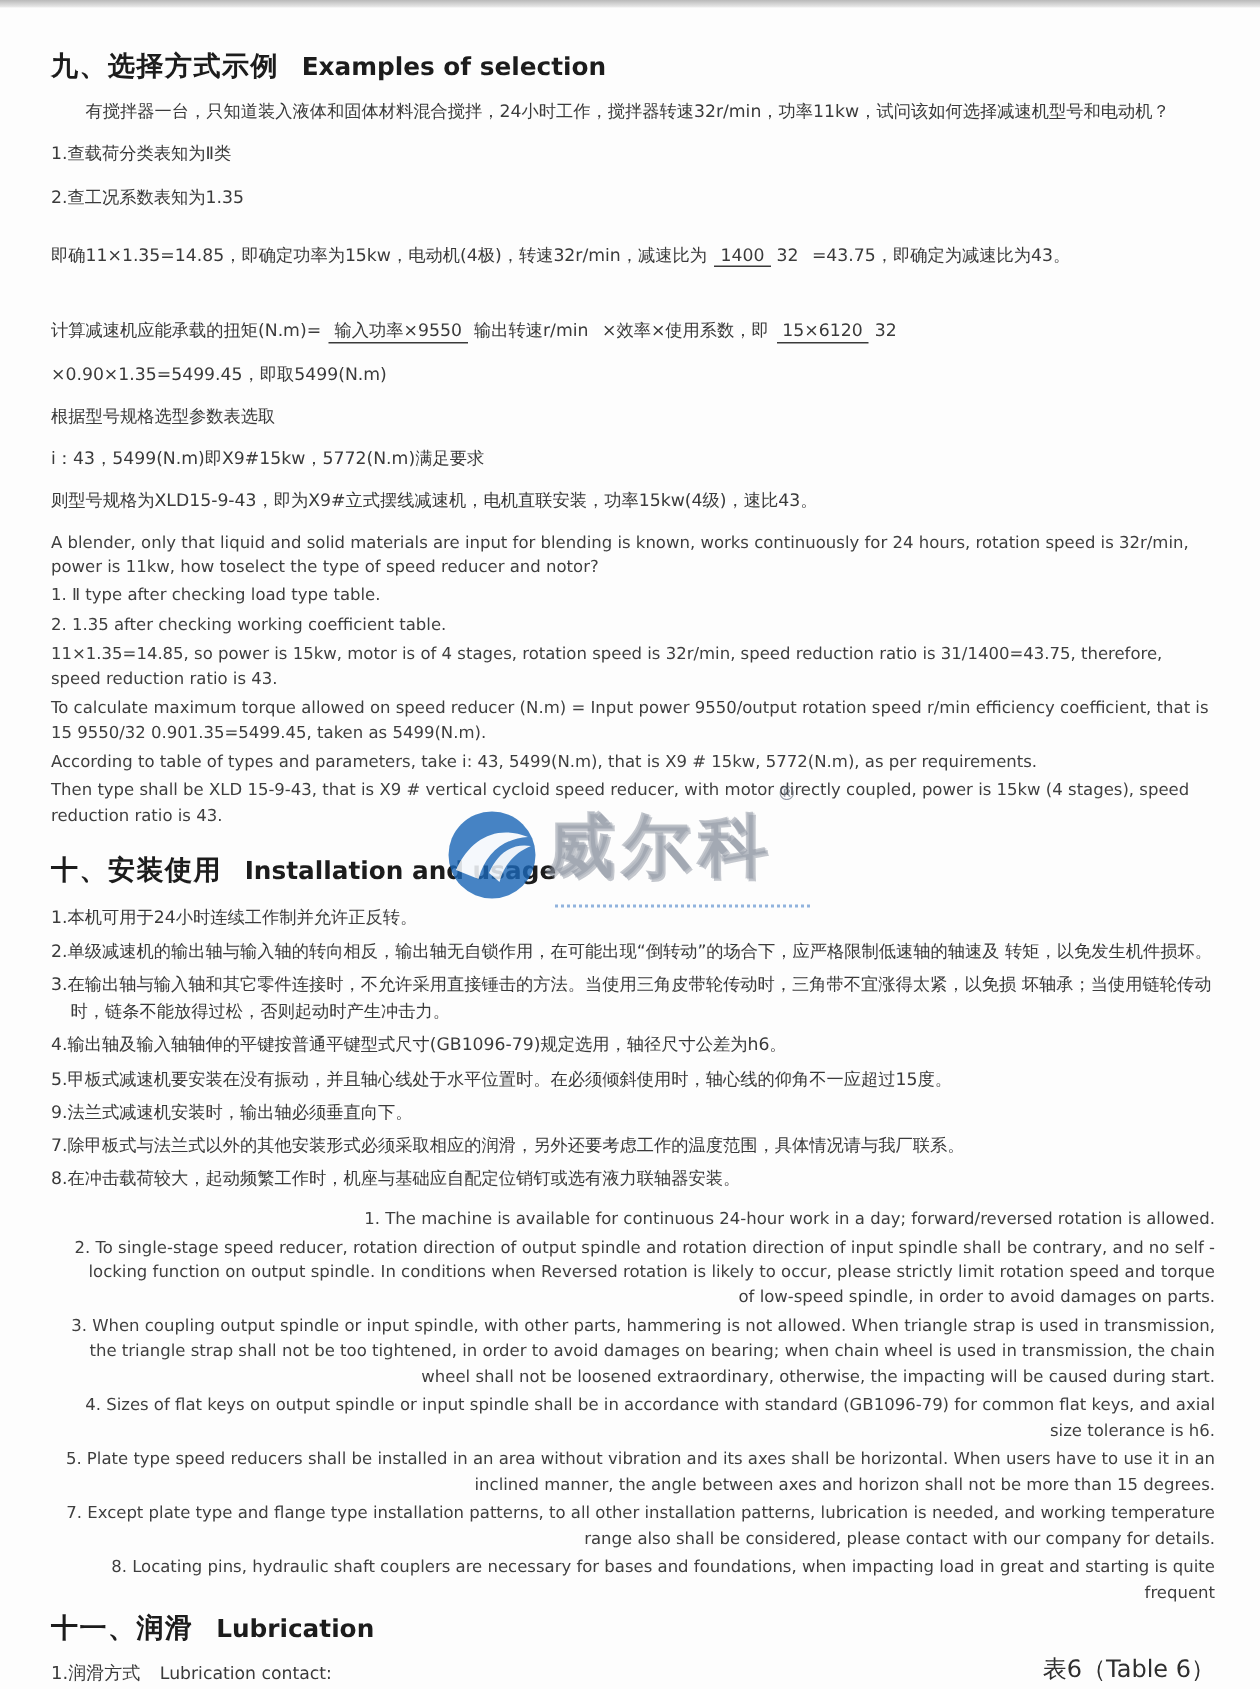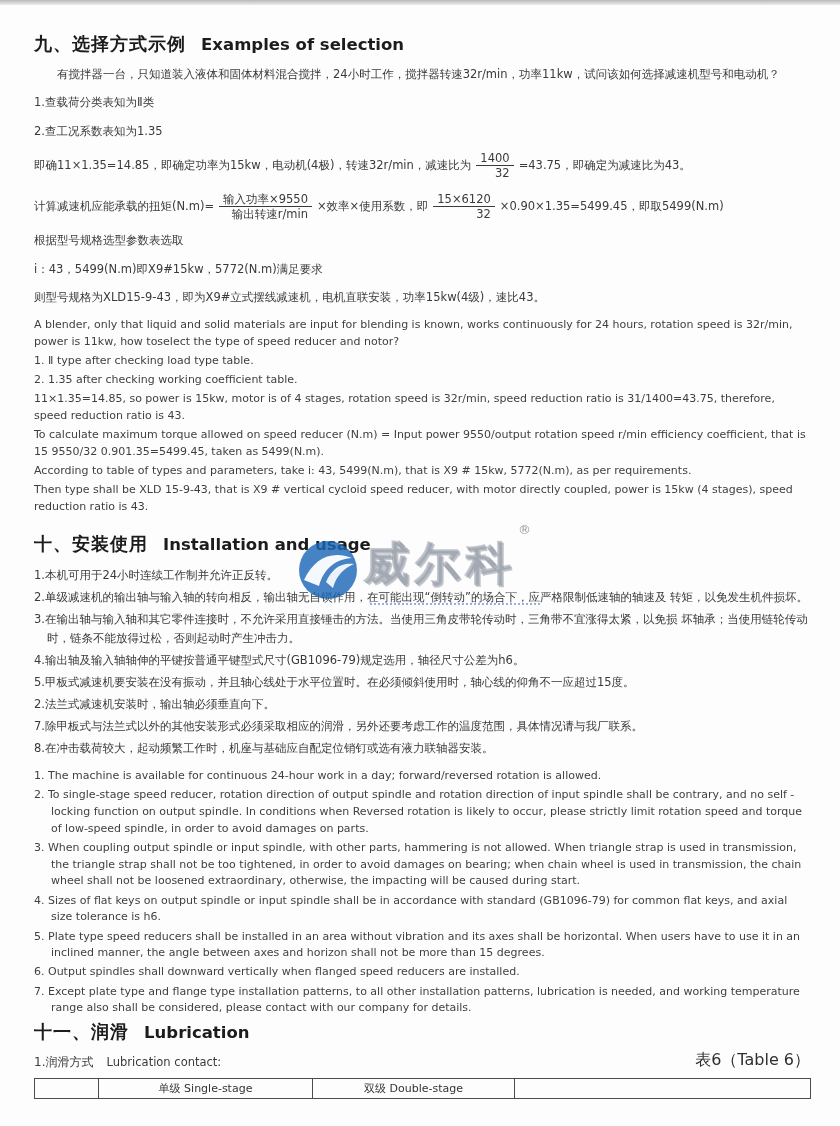--- a/index.html
+++ b/index.html
@@ -13,28 +13,28 @@
 
   
   .sec-title { margin:4px 0 10px 0; color:#1c1c1c; }
   .sec-title .zh { font-size:18px; font-weight:bold; letter-spacing:1px; }
   .sec-title .en { font-size:16.5px; font-weight:bold; margin-left:10px; }
 
   
   .zh-line { font-size:11.5px; line-height:1.5; margin-bottom:11px; }
   .indent { text-indent:2em; }
   .frac-line { display:flex; align-items:center; flex-wrap:wrap; }
-  .frac { display:inline-flex; flex-direction:column; text-align:right;
-          vertical-align:middle; margin:0 5px; line-height:1.25; }
+  .frac { display:inline-flex; flex-direction:row; text-align:center;
+          vertical-align:middle; margin:12px 5px; line-height:1.25; }
   .frac .num { border-bottom:1.2px solid #3a3a3a; padding:0 4px; }
   .frac .den { padding:0 4px; }
 
   .en-block { margin-top:8px; }
   .en-p { font-size:11px; line-height:1.52; margin-bottom:2.5px; color:#3f3f3f; }
-  .hang-en { padding-left:17px; text-indent:-17px; }
+  .hang-en { padding-left:17px; text-indent:-17px;text-align:right; }
 
   .zh-list { margin-top:2px; }
   .zh-item { font-size:11.5px; line-height:1.62; margin-bottom:3.5px;
              padding-left:13px; text-indent:-13px; }
 
   
   .lub-head { display:flex; justify-content:space-between; align-items:flex-end;
               margin:2px 0 7px 0; }
   .lub-sub .zh { font-size:12px;text-align:right; }
   .lub-sub .en { font-size:11.5px; margin-left:8px; }
@@ -118,33 +118,33 @@
     <span class="zh">十、安装使用</span>
     <span class="en">Installation and usage</span>
   </div>
 
   <div class="zh-list">
     <p class="zh-item">1.本机可用于24小时连续工作制并允许正反转。</p>
     <p class="zh-item">2.单级减速机的输出轴与输入轴的转向相反，输出轴无自锁作用，在可能出现“倒转动”的场合下，应严格限制低速轴的轴速及 转矩，以免发生机件损坏。</p>
     <p class="zh-item">3.在输出轴与输入轴和其它零件连接时，不允许采用直接锤击的方法。当使用三角皮带轮传动时，三角带不宜涨得太紧，以免损 坏轴承；当使用链轮传动时，链条不能放得过松，否则起动时产生冲击力。</p>
     <p class="zh-item">4.输出轴及输入轴轴伸的平键按普通平键型式尺寸(GB1096-79)规定选用，轴径尺寸公差为h6。</p>
     <p class="zh-item">5.甲板式减速机要安装在没有振动，并且轴心线处于水平位置时。在必须倾斜使用时，轴心线的仰角不一应超过15度。</p>
-    <p class="zh-item">2.法兰式减速机安装时，输出轴必须垂直向下。</p>
+    <p class="zh-item">9.法兰式减速机安装时，输出轴必须垂直向下。</p>
     <p class="zh-item">7.除甲板式与法兰式以外的其他安装形式必须采取相应的润滑，另外还要考虑工作的温度范围，具体情况请与我厂联系。</p>
     <p class="zh-item">8.在冲击载荷较大，起动频繁工作时，机座与基础应自配定位销钉或选有液力联轴器安装。</p>
   </div>
 
   <div class="en-block" style="margin-top:10px;">
     <p class="en-p hang-en">1. The machine is available for continuous 24-hour work in a day; forward/reversed rotation is allowed.</p>
     <p class="en-p hang-en">2. To single-stage speed reducer, rotation direction of output spindle and rotation direction of input spindle shall be contrary, and no self -locking function on output spindle. In conditions when Reversed rotation is likely to occur, please strictly limit rotation speed and torque of low-speed spindle, in order to avoid damages on parts.</p>
     <p class="en-p hang-en">3. When coupling output spindle or input spindle, with other parts, hammering is not allowed. When triangle strap is used in transmission, the triangle strap shall not be too tightened, in order to avoid damages on bearing; when chain wheel is used in transmission, the chain wheel shall not be loosened extraordinary, otherwise, the impacting will be caused during start.</p>
     <p class="en-p hang-en">4. Sizes of flat keys on output spindle or input spindle shall be in accordance with standard (GB1096-79) for common flat keys, and axial size tolerance is h6.</p>
     <p class="en-p hang-en">5. Plate type speed reducers shall be installed in an area without vibration and its axes shall be horizontal. When users have to use it in an inclined manner, the angle between axes and horizon shall not be more than 15 degrees.</p>
-    <p class="en-p hang-en">6. Output spindles shall downward vertically when flanged speed reducers are installed.</p>
     <p class="en-p hang-en">7. Except plate type and flange type installation patterns, to all other installation patterns, lubrication is needed, and working temperature range also shall be considered, please contact with our company for details.</p>
+    <p class="en-p hang-en">8. Locating pins, hydraulic shaft couplers are necessary for bases and foundations, when impacting load in great and starting is quite frequent</p>
   </div>
 
   <div class="sec-title" style="margin-top:3px; margin-bottom:6px;">
     <span class="zh">十一、润滑</span>
     <span class="en">Lubrication</span>
   </div>
 
   <div class="lub-head">
     <div class="lub-sub">
       <span class="zh">1.润滑方式</span>

